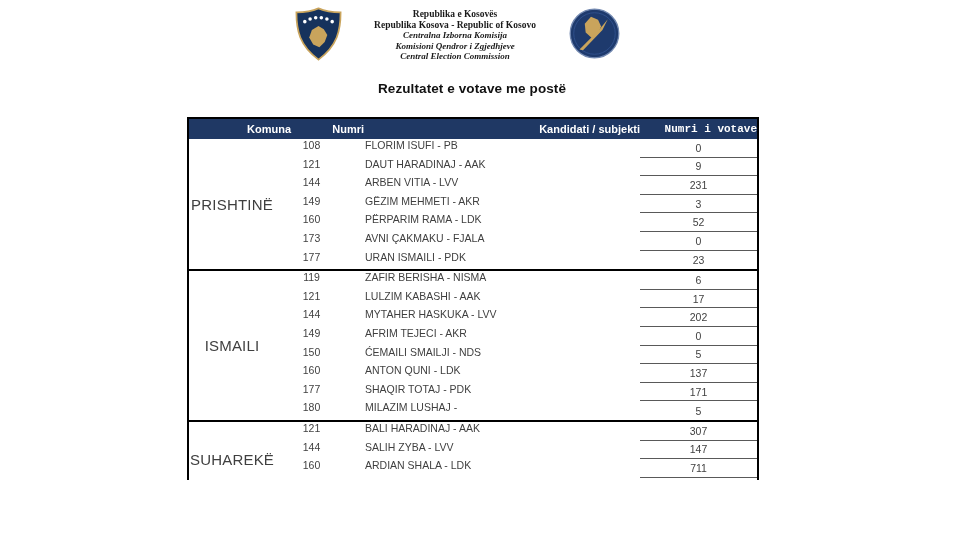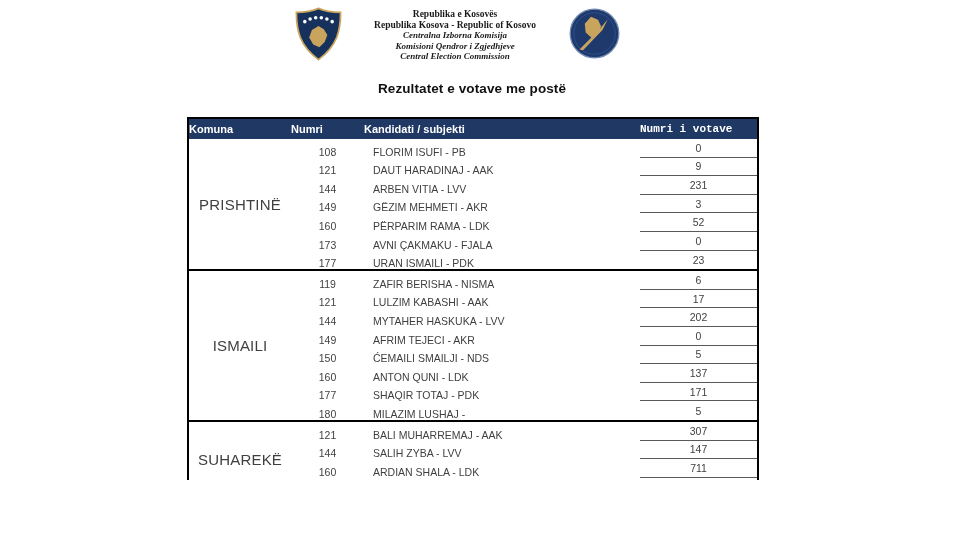--- a/index.html
+++ b/index.html
@@ -45,36 +45,36 @@
     background: #fff;
   }
   .thead {
     display: flex;
     height: 20px;
     background: var(--header-bg, #1f3864);
     color: #fff;
     font-size: 11px; font-weight: bold;
     align-items: center;
   }
-  .th { text-align: left; }
+  .th { text-align: right; }
   .th-komuna    { width: 102px; }
   .th-numri     { width: 73px; }
   .th-kandidati { width: 276px; }
   .th-votave    { width: 117px; font-family: Liberation Mono, monospace; }
 
   .group { display: flex; }
   .group + .group { border-top: 2px solid #000; }
   .komuna-cell {
     width: 102px;
     display: flex; align-items: center; justify-content: center;
     font-size: 15px; color: #3f3f3f;
     letter-spacing: 0.2px;
   }
   .group-rows { flex: 1; display: flex; flex-direction: column; }
-  .row { display: flex; height: 18.6px; align-items: flex-end; }
+  .row { display: flex; height: 18.6px; align-items: flex-start; gap: 8px; }
   .cell { font-size: 10.5px; color: #3f3f3f; }
   .cell-numri { width: 73px; text-align: center; }
   .cell-kandidati { width: 276px; padding-left: 9px; }
   .cell-vota {
     width: 117px; height: 100%;
     display: flex; align-items: center; justify-content: center;
     border-bottom: 1px solid #595959;
   }
   .row:last-child .cell-vota { border-bottom: none; }
 </style>
@@ -202,21 +202,21 @@
               <div class="cell cell-kandidati">MILAZIM LUSHAJ -</div>
               <div class="cell cell-vota">5</div>
             </div>
           </div>
         </div>
         <div class="group">
           <div class="komuna-cell">SUHAREKË</div>
           <div class="group-rows">
             <div class="row">
               <div class="cell cell-numri">121</div>
-              <div class="cell cell-kandidati">BALI MUHARREMAJ - AAK</div>
+              <div class="cell cell-kandidati">BALI HARADINAJ - AAK</div>
               <div class="cell cell-vota">307</div>
             </div>
             <div class="row">
               <div class="cell cell-numri">144</div>
               <div class="cell cell-kandidati">SALIH ZYBA - LVV</div>
               <div class="cell cell-vota">147</div>
             </div>
             <div class="row">
               <div class="cell cell-numri">160</div>
               <div class="cell cell-kandidati">ARDIAN SHALA - LDK</div>

